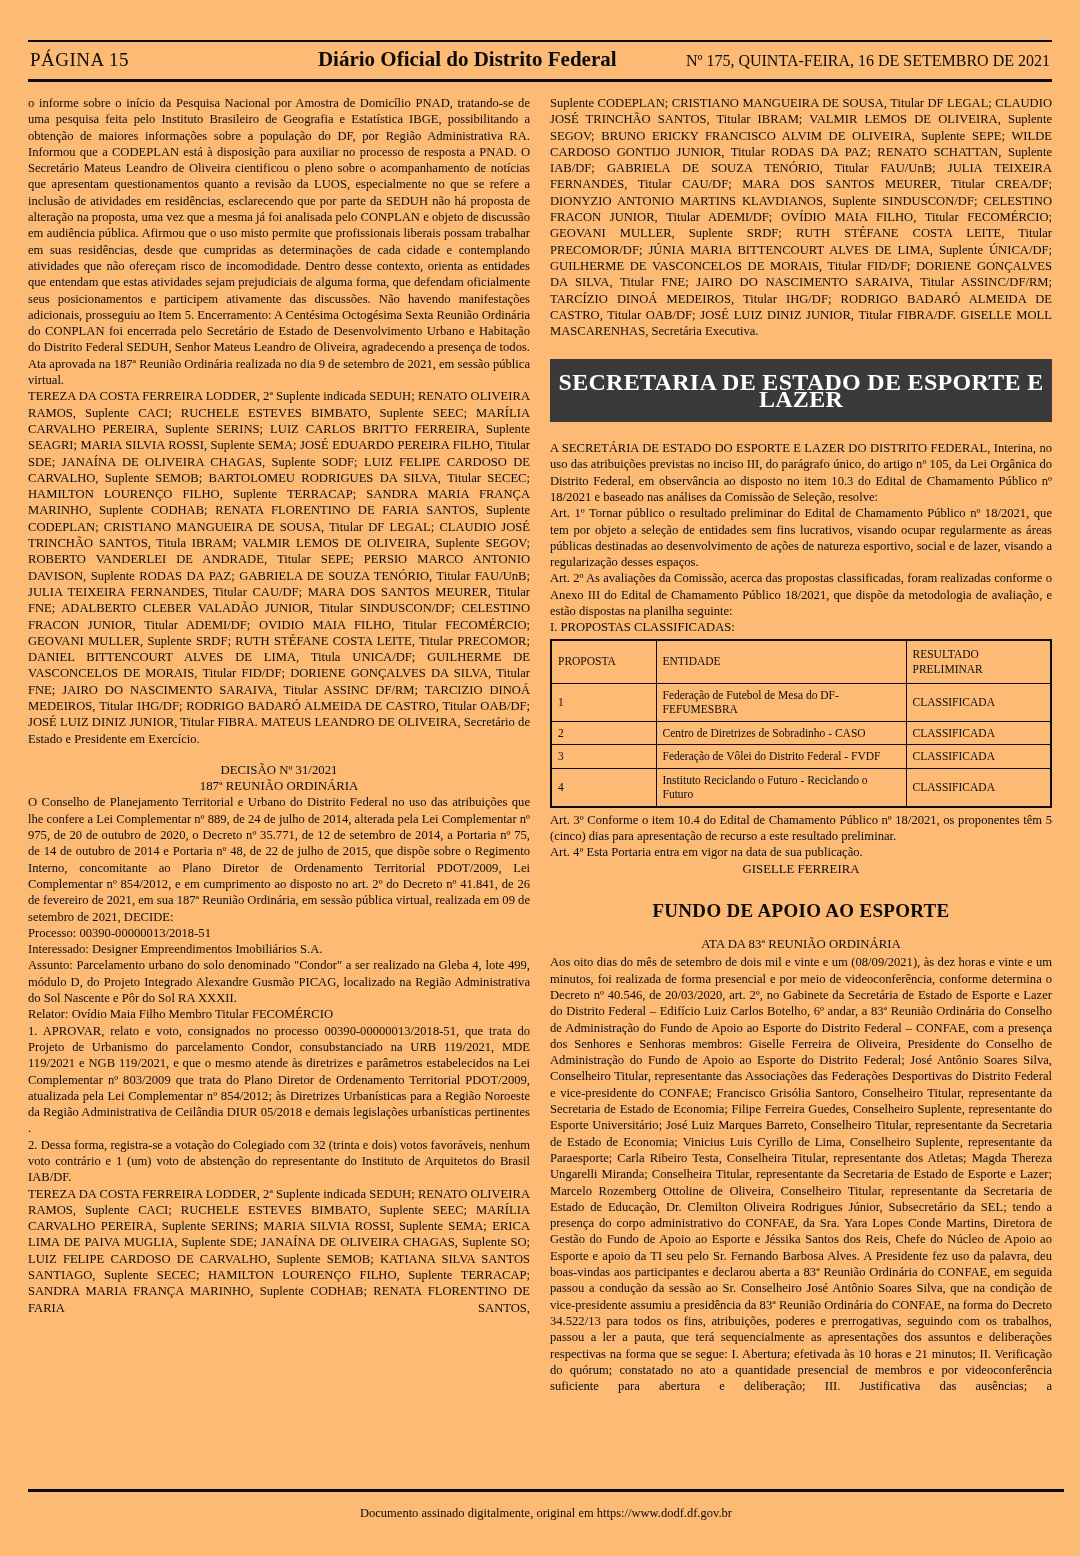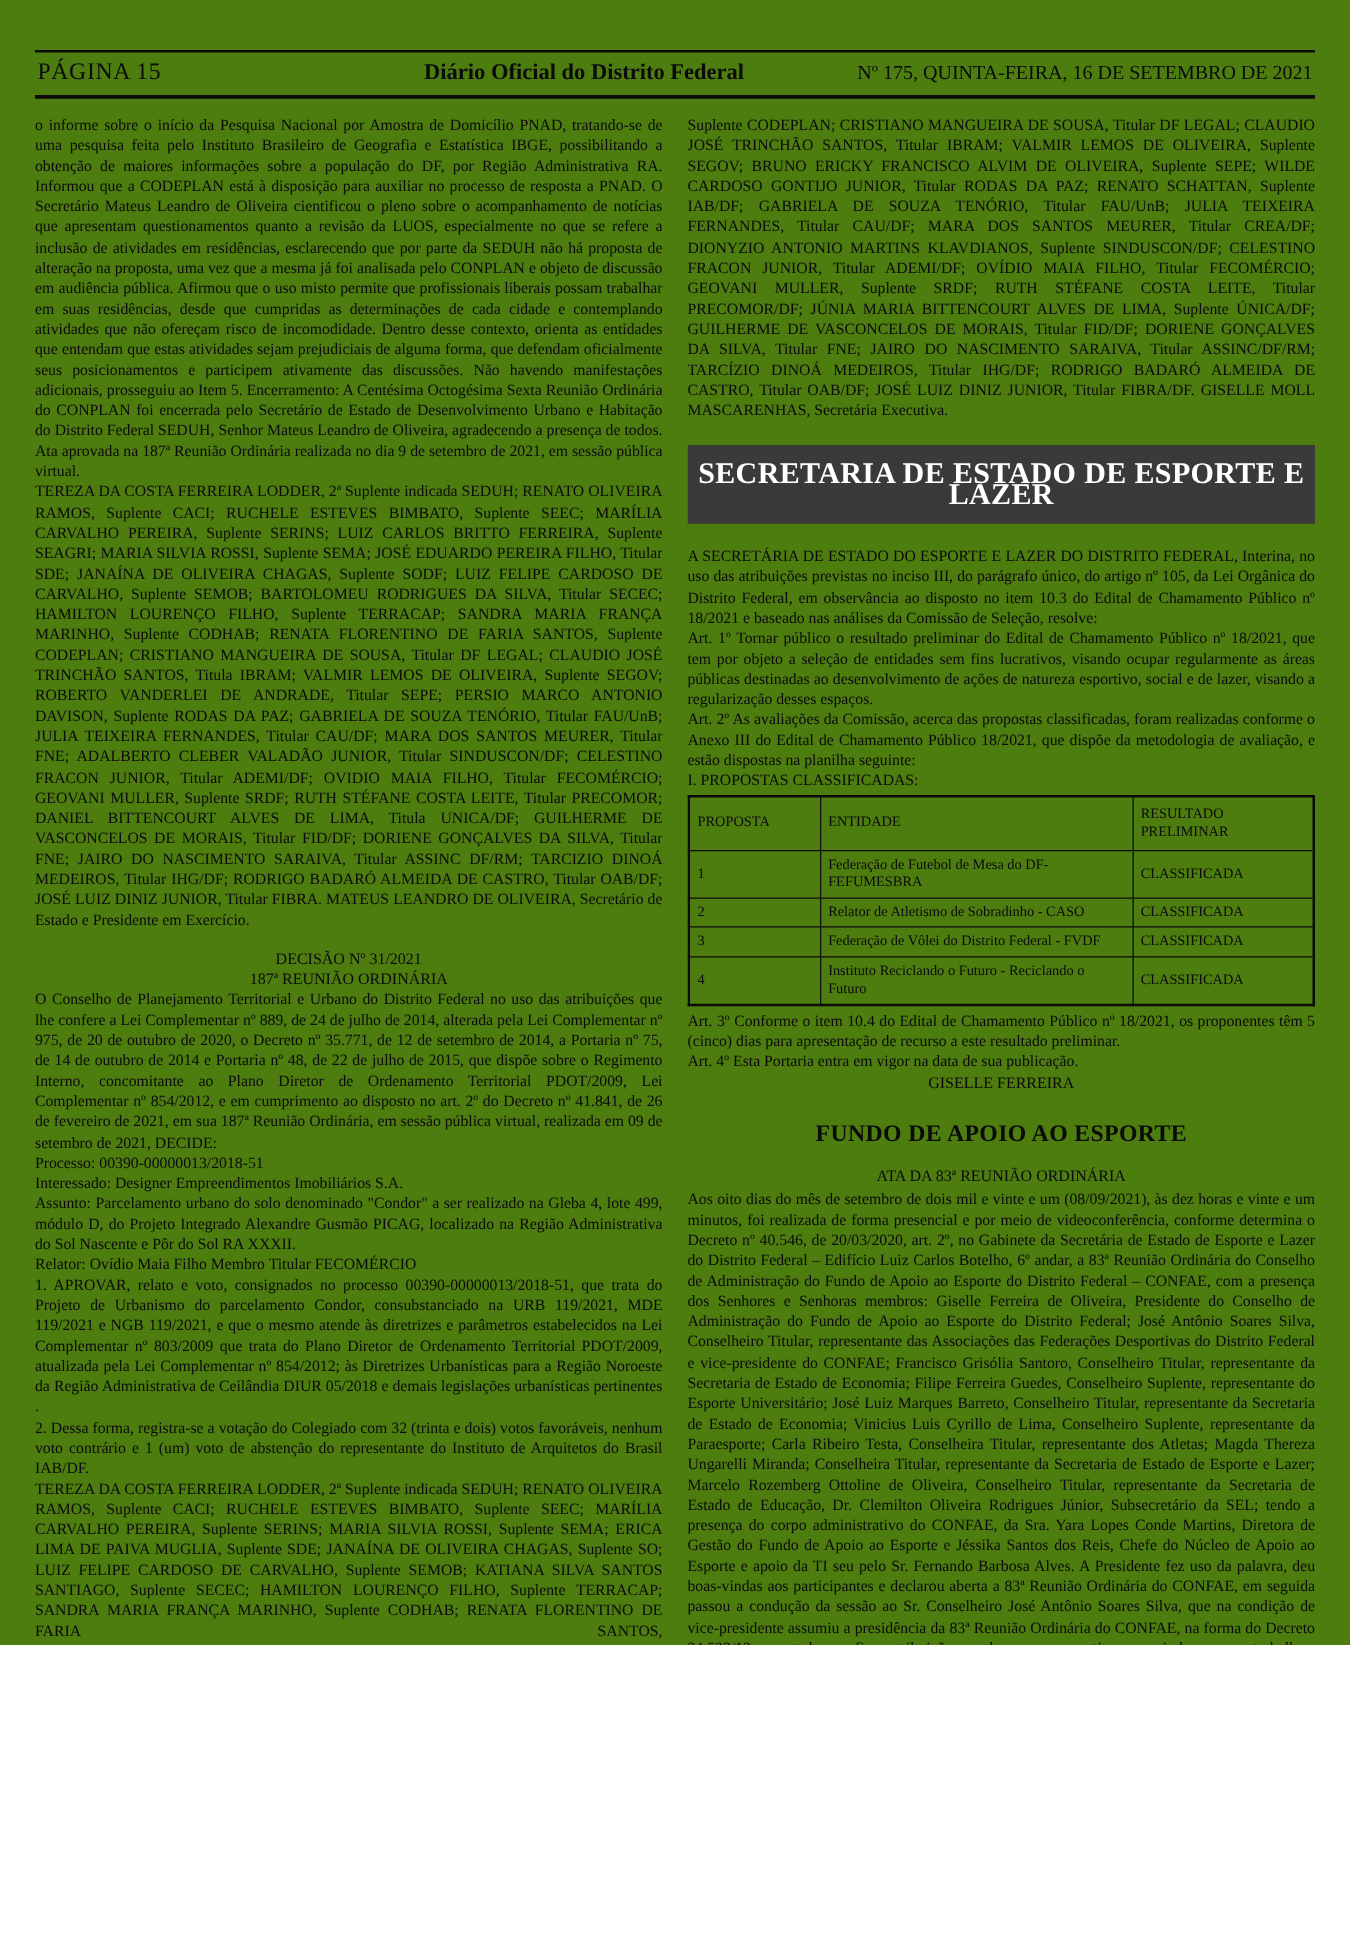--- a/index.html
+++ b/index.html
@@ -1,36 +1,36 @@
 <!DOCTYPE html>
 <html lang="pt-BR"><head>
 <meta charset="utf-8">
 <style>
   html, body { margin: 0; padding: 0; background: #ffffff; }
   .page {
     position: relative;
     width: 1080px;
-    height: 1316px;
-    background: #4d7c0f;
+    height: 1556px;
+    background: #fdba74;
     color: #0b0b0b;
     font-family: "Liberation Serif", "DejaVu Serif", serif;
     overflow: hidden;
     box-sizing: border-box;
   }
   
   .masthead {
     margin: 40px 28px 0 28px;
     border-top: 2px solid #0b0b0b;
     border-bottom: 3px solid #0b0b0b;
     display: flex;
     align-items: baseline;
     padding: 5px 2px 7px 2px;
   }
   .mast-left  { flex: 1; font-size: 19px; letter-spacing: 0.5px; white-space: nowrap; }
-  .mast-center{ flex: 2; text-align: center; font-size: 18px; font-weight: bold; white-space: nowrap; }
+  .mast-center{ flex: 2; text-align: center; font-size: 21px; font-weight: bold; white-space: nowrap; }
   .mast-right { flex: 1; text-align: right; font-size: 16px; white-space: nowrap; }
 
   
   .columns {
     display: flex;
     gap: 20px;
     margin: 13px 19px 0 28px;
     height: 1398px;
     overflow: hidden;
   }
@@ -155,21 +155,21 @@
           </tr>
         </thead>
         <tbody>
           <tr>
             <td>1</td>
             <td class="cell-entidade">Federação de Futebol de Mesa do DF-FEFUMESBRA</td>
             <td>CLASSIFICADA</td>
           </tr>
           <tr>
             <td>2</td>
-            <td class="cell-entidade">Relator de Atletismo de Sobradinho - CASO</td>
+            <td class="cell-entidade">Centro de Diretrizes de Sobradinho - CASO</td>
             <td>CLASSIFICADA</td>
           </tr>
           <tr>
             <td>3</td>
             <td class="cell-entidade">Federação de Vôlei do Distrito Federal - FVDF</td>
             <td>CLASSIFICADA</td>
           </tr>
           <tr>
             <td>4</td>
             <td class="cell-entidade">Instituto Reciclando o Futuro - Reciclando o Futuro</td>

